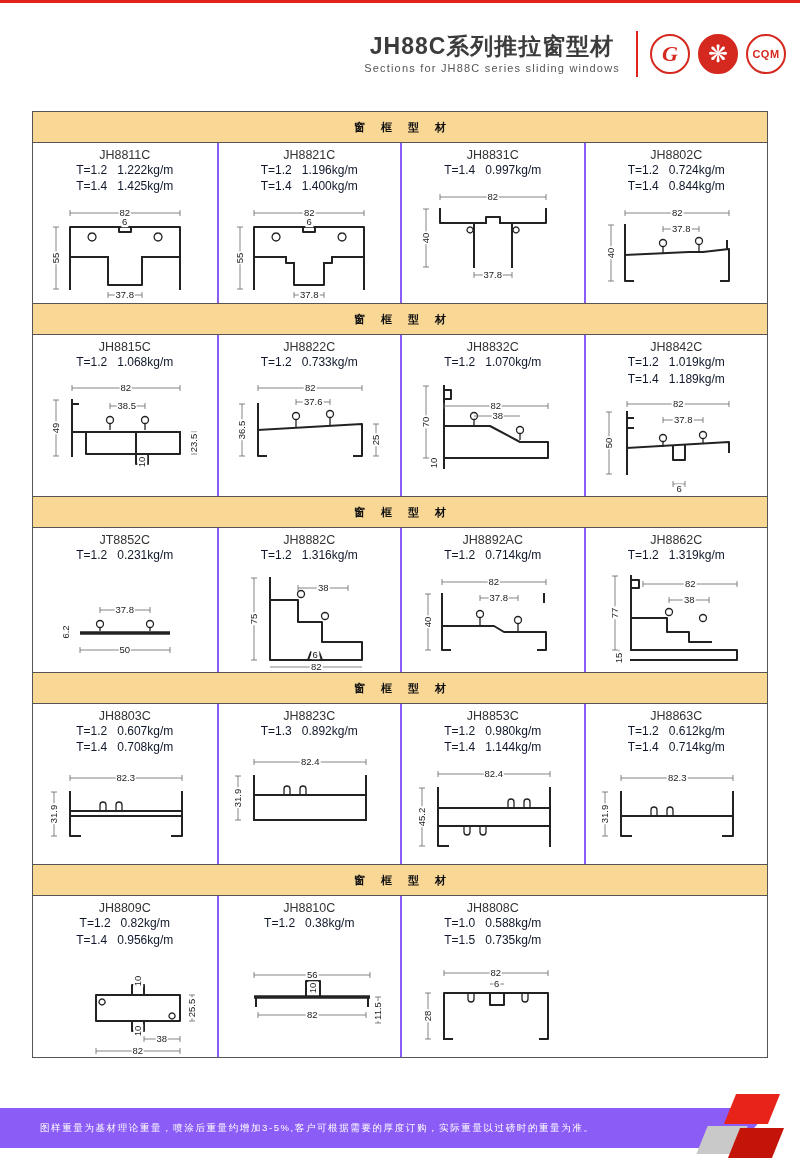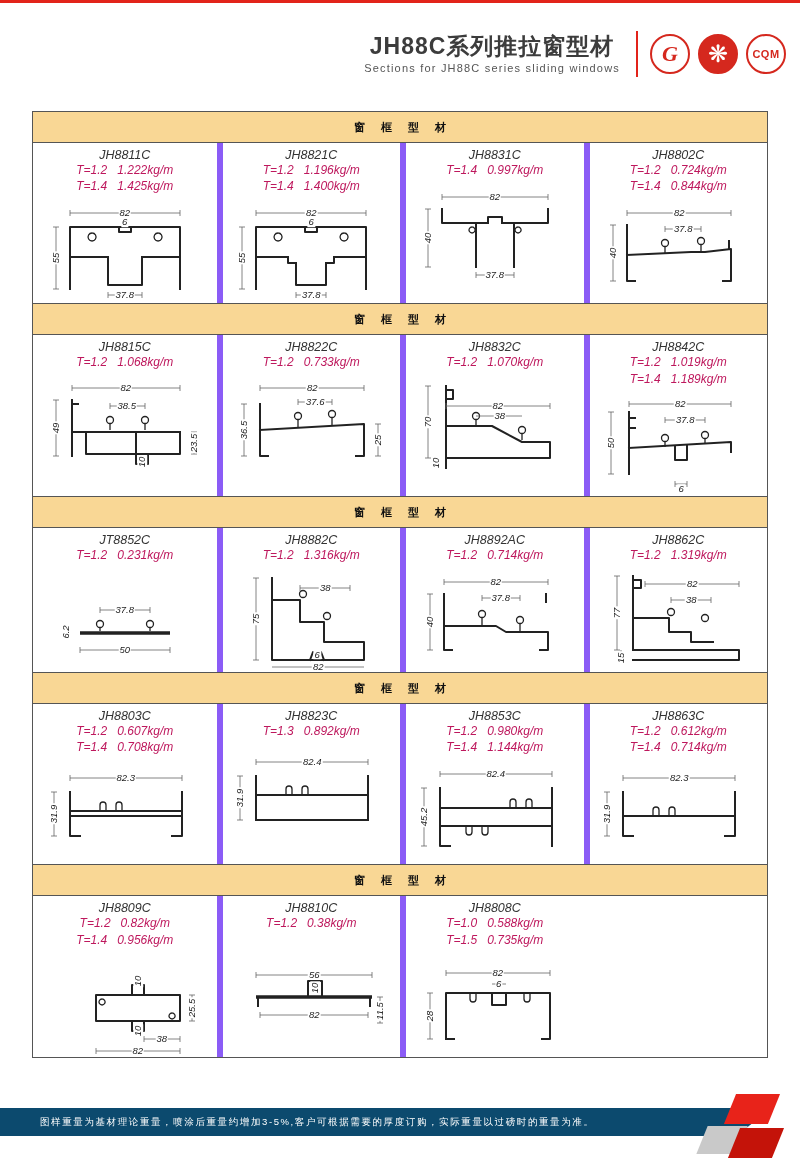--- a/index.html
+++ b/index.html
@@ -16,37 +16,37 @@
   .logo{width:40px;height:40px;border:2.5px solid #d5281e;border-radius:50%;
         display:flex;align-items:center;justify-content:center;color:#d5281e;
         font-weight:bold;background:#fff;box-sizing:border-box;}
   .logo.g{font-size:22px;font-style:italic;font-family:"Liberation Serif",serif;}
   .logo.flower{font-size:24px;background:#d5281e;color:#fff;}
   .logo.cqm{font-size:11px;letter-spacing:.5px;}
   
   .tbl{margin:28px 32px 0 32px;border:1.5px solid #555;}
   .band{height:30px;line-height:30px;background:#f9d795;border-bottom:1px solid #555;
         text-align:center;font-size:11px;font-weight:bold;color:#111;letter-spacing:16px;text-indent:16px;}
-  .row{display:grid;grid-template-columns:repeat(4,1fr);border-bottom:1px solid #555;font-style:italic;}
+  .row{display:grid;grid-template-columns:repeat(4,1fr);border-bottom:1px solid #555;}
   .row:last-child{border-bottom:none;}
   .cell{padding:5px 2px 2px 2px;text-align:center;}
-  .cell+.cell{border-left:6px solid #8b5cf6;}
+  .cell+.cell{border-left:2px solid #8b5cf6;}
   .model{font-size:12.5px;color:#333;}
-  .spec{font-size:12px;color:#be185d;white-space:pre;line-height:1.35;}
+  .spec{font-size:12px;color:#0f172a;white-space:pre;line-height:1.35;}
   .drawing{width:170px;height:104px;margin:3px auto 0 auto;position:relative;}
   .drawing svg{position:absolute;left:0;top:0;}
   .dim{position:absolute;font-size:9.5px;color:#222;background:#fff;padding:0 1px;
        white-space:nowrap;line-height:1;transform:translate(-50%,-50%);}
   .dim.v{transform:translate(-50%,-50%) rotate(-90deg);}
   .p{fill:none;stroke:#222;stroke-width:2;stroke-linejoin:round;stroke-linecap:square;}
   .t{fill:none;stroke:#222;stroke-width:3.5;}
   .r{fill:none;stroke:#222;stroke-width:1.3;}
   .d{fill:none;stroke:#666;stroke-width:.8;}
   
-  .fband{position:absolute;left:0;top:1108px;width:772px;height:28px;background:#0c4a6e;
+  .fband{position:absolute;left:0;top:1108px;width:772px;height:40px;background:#8b5cf6;
          clip-path:polygon(0 0,100% 0,calc(100% - 36px) 100%,0 100%);
          display:flex;align-items:center;color:#fff;z-index:1;}
   .fnote{font-size:9.5px;letter-spacing:1.6px;padding-left:40px;white-space:nowrap;overflow:hidden;}
   .fbrand{margin-left:auto;display:flex;align-items:center;gap:7px;padding-right:78px;}
   .fbrand-txt{font-size:8px;font-weight:bold;letter-spacing:1.5px;text-align:right;line-height:1.25;}
   .fdiv{width:1px;height:24px;background:#fff;}
   .fpage{font-size:21px;font-weight:bold;}
   .flogo{position:absolute;right:8px;top:1088px;width:96px;height:92px;z-index:2;}
   .flogo div{position:absolute;transform:skewX(-22deg);}
   .sq1{left:34px;top:6px;width:44px;height:30px;background:#e8231a;}

